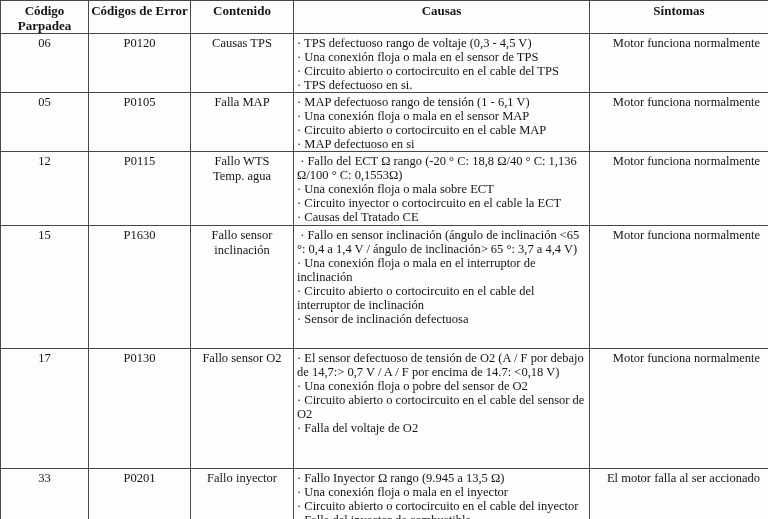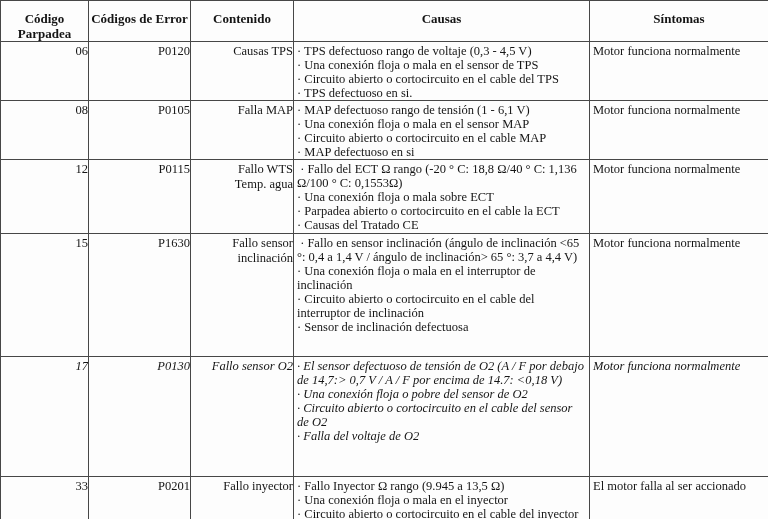--- a/index.html
+++ b/index.html
@@ -25,50 +25,51 @@
     border: 1px solid #474747;
     vertical-align: top;
     overflow: hidden;
     padding: 0;
   }
   th {
     font-size: 13px;
     font-weight: bold;
     line-height: 15px;
     text-align: center;
-    padding-top: 10px;
+    padding-top: 2px;
   }
   td {
     font-size: 12.5px;
     line-height: 14px;
   }
   td.c1, td.c2, td.c3 {
-    text-align: right;
+    text-align: center;
     padding-top: 2px;
   }
   td.c3 {
     white-space: pre-line;
     line-height: 15px;
   }
   td.c4 {
     padding: 2px 3px 0 3px;
   }
   td.c5 {
-    padding: 2px 0 0 3px;
+    padding: 2px 8px 0 3px;
     line-height: 15px;
+    text-align: right;
   }
   .cause-line {
     line-height: 14px;
   }
   thead tr        { height: 31px; }
   tbody tr:nth-child(1) { height: 59px;  }
   tbody tr:nth-child(2) { height: 56px;  }
   tbody tr:nth-child(3) { height: 74px; margin-left: 32px;  }
   tbody tr:nth-child(4) { height: 123px; }
-  tbody tr:nth-child(5) { height: 120px; font-style: italic;  }
+  tbody tr:nth-child(5) { height: 120px;  }
   tbody tr:nth-child(6) { height: 77px;  }
 </style>
 </head>
 <body>
 
 <table class="dtc">
   <colgroup>
     <col style="width:88px">
     <col style="width:102px">
     <col style="width:103px">
@@ -91,40 +92,40 @@
       <td class="c3">Causas TPS</td>
       <td class="c4">
           <div class="cause-line">· TPS defectuoso rango de voltaje (0,3 - 4,5 V)</div>
           <div class="cause-line">· Una conexión floja o mala en el sensor de TPS</div>
           <div class="cause-line">· Circuito abierto o cortocircuito en el cable del TPS</div>
           <div class="cause-line">· TPS defectuoso en si.</div>
         </td>
       <td class="c5">Motor funciona normalmente</td>
     </tr>
     <tr>
-      <td class="c1">08</td>
+      <td class="c1">05</td>
       <td class="c2">P0105</td>
       <td class="c3">Falla MAP</td>
       <td class="c4">
           <div class="cause-line">· MAP defectuoso rango de tensión (1 - 6,1 V)</div>
           <div class="cause-line">· Una conexión floja o mala en el sensor MAP</div>
           <div class="cause-line">· Circuito abierto o cortocircuito en el cable MAP</div>
           <div class="cause-line">· MAP defectuoso en si</div>
         </td>
       <td class="c5">Motor funciona normalmente</td>
     </tr>
     <tr>
       <td class="c1">12</td>
       <td class="c2">P0115</td>
       <td class="c3">Fallo WTS
 Temp. agua</td>
       <td class="c4">
           <div class="cause-line">&nbsp;· Fallo del ECT Ω rango (-20 ° C: 18,8 Ω/40 ° C: 1,136 Ω/100 ° C: 0,1553Ω)</div>
           <div class="cause-line">· Una conexión floja o mala sobre ECT</div>
-          <div class="cause-line">· Parpadea abierto o cortocircuito en el cable la ECT</div>
+          <div class="cause-line">· Circuito inyector o cortocircuito en el cable la ECT</div>
           <div class="cause-line">· Causas del Tratado CE</div>
         </td>
       <td class="c5">Motor funciona normalmente</td>
     </tr>
     <tr>
       <td class="c1">15</td>
       <td class="c2">P1630</td>
       <td class="c3">Fallo sensor
 inclinación</td>
       <td class="c4">

